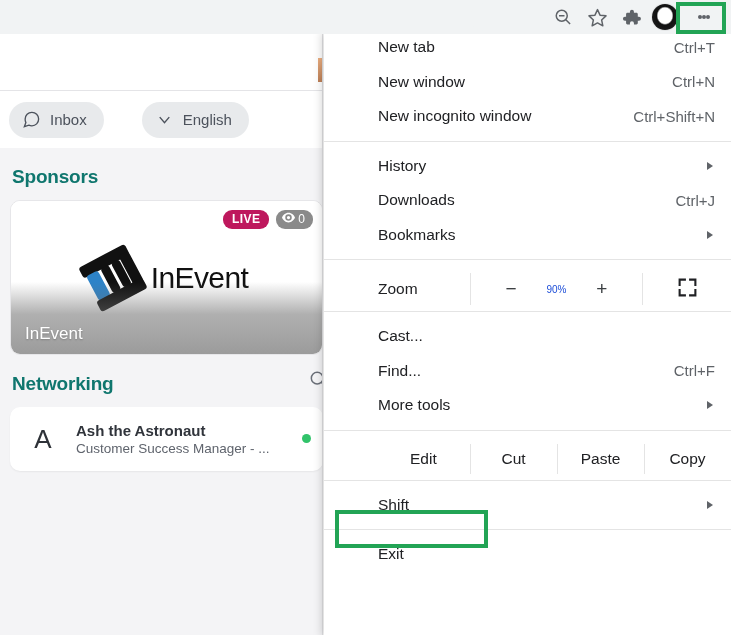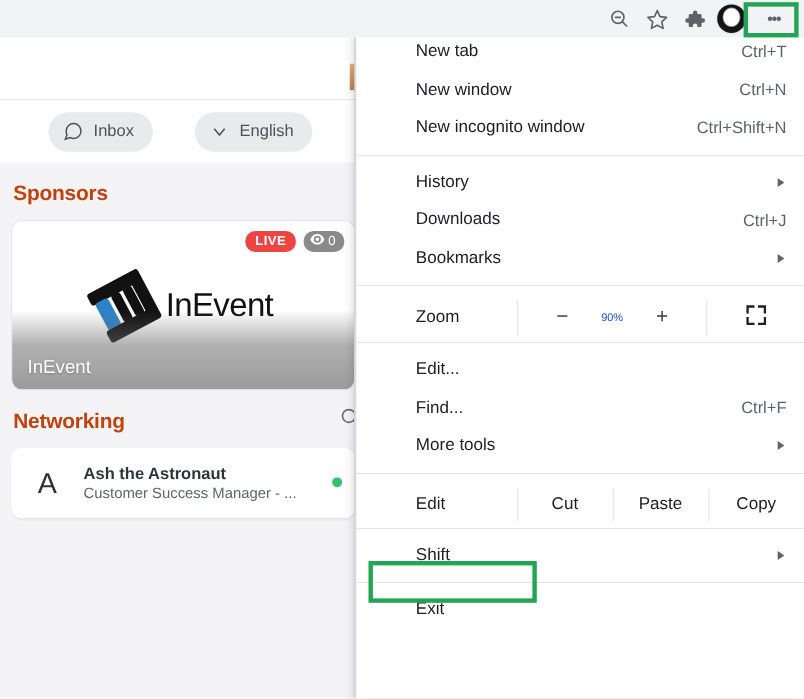--- a/index.html
+++ b/index.html
@@ -81,21 +81,20 @@
   }
   #page-toolbar-row {
     position: absolute;
     left: 0; top: 57px;
     width: 322px; height: 57px;
     background: #ffffff;
     display: flex;
     align-items: center;
     padding-left: 9px;
     box-sizing: border-box;
-    justify-content: flex-end;
   }
   .pill-btn {
     height: 36px;
     border-radius: 18px;
     background: #e8eaec;
     display: flex;
     align-items: center;
     padding: 0 17px 0 13px;
     color: #4c525c;
     font-size: 15px;
@@ -108,21 +107,21 @@
     position: absolute;
     left: 0; top: 114px;
     width: 322px; height: 487px;
     background: #f4f4f6;
     padding: 0 10px;
     box-sizing: border-box;
   }
   .section-title {
     font-size: 19px;
     font-weight: bold;
-    color: #c2410c;
+    color: #0f766e;
     margin: 18px 0 12px 2px;
     letter-spacing: -0.2px;
   }
   #networking-header {
     display: flex;
     align-items: center;
     justify-content: space-between;
     padding-right: 2px;
   }
 
@@ -156,21 +155,21 @@
     color: #ffffff;
     font-size: 17px;
     text-shadow: 0 1px 2px rgba(0,0,0,0.25);
   }
   #sponsor-badges {
     position: absolute;
     right: 9px; top: 9px;
     display: flex; align-items: center; gap: 7px;
   }
   #live-badge {
-    background: #ef4444;
+    background: #be185d;
     color: #ffffff;
     font-size: 12px;
     font-weight: bold;
     letter-spacing: 0.4px;
     border-radius: 9px;
     padding: 2px 9px 3px;
   }
   #views-badge {
     background: #8a8a8a;
     color: #ffffff;
@@ -330,21 +329,21 @@
 
   
   #edit-row {
     height: 42px;
     display: flex;
     align-items: stretch;
   }
   #edit-label-cell {
     width: 146px;
     display: flex; align-items: center;
-    padding-left: 54px;
+    padding-left: 86px;
     box-sizing: border-box;
   }
   .edit-action-cell {
     flex: 1;
     display: flex; align-items: center; justify-content: center;
     position: relative;
   }
   .edit-action-cell + .edit-action-cell::before,
   #edit-label-cell + .edit-action-cell::before {
     content: "";
@@ -499,21 +498,21 @@
             <polyline points="9 21 3 21 3 15"></polyline>
         </svg>
       </span>
     </div>
   </div>
 
   <div class="menu-sep tight"></div>
   <div style="height:7px"></div>
 
   <div class="menu-item">
-    <span class="mi-label">Edit...</span>
+    <span class="mi-label">Cast...</span>
     <span class="mi-accel"></span>
   </div>
   <div class="menu-item">
     <span class="mi-label">Find...</span>
     <span class="mi-accel">Ctrl+F</span>
   </div>
   <div class="menu-item">
     <span class="mi-label">More tools</span>
     <span class="mi-arrow"></span>
   </div>

